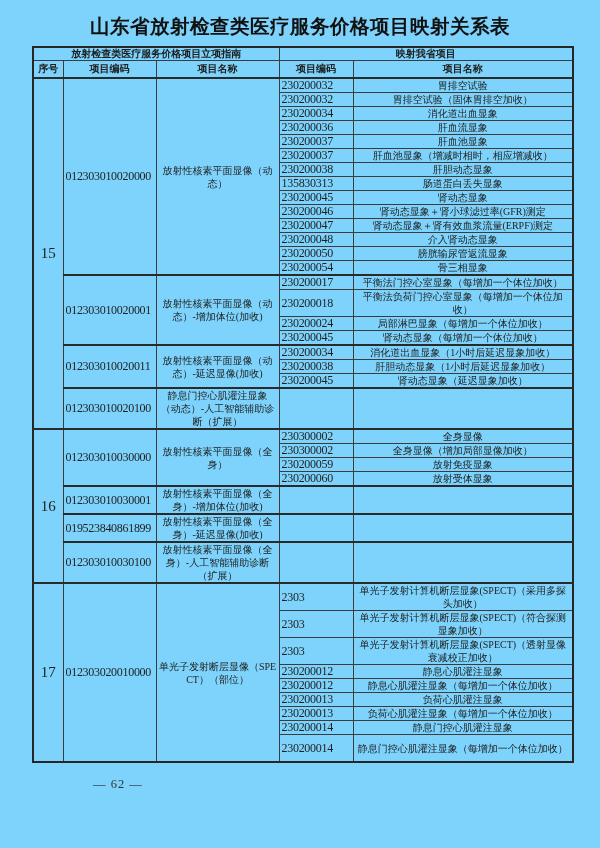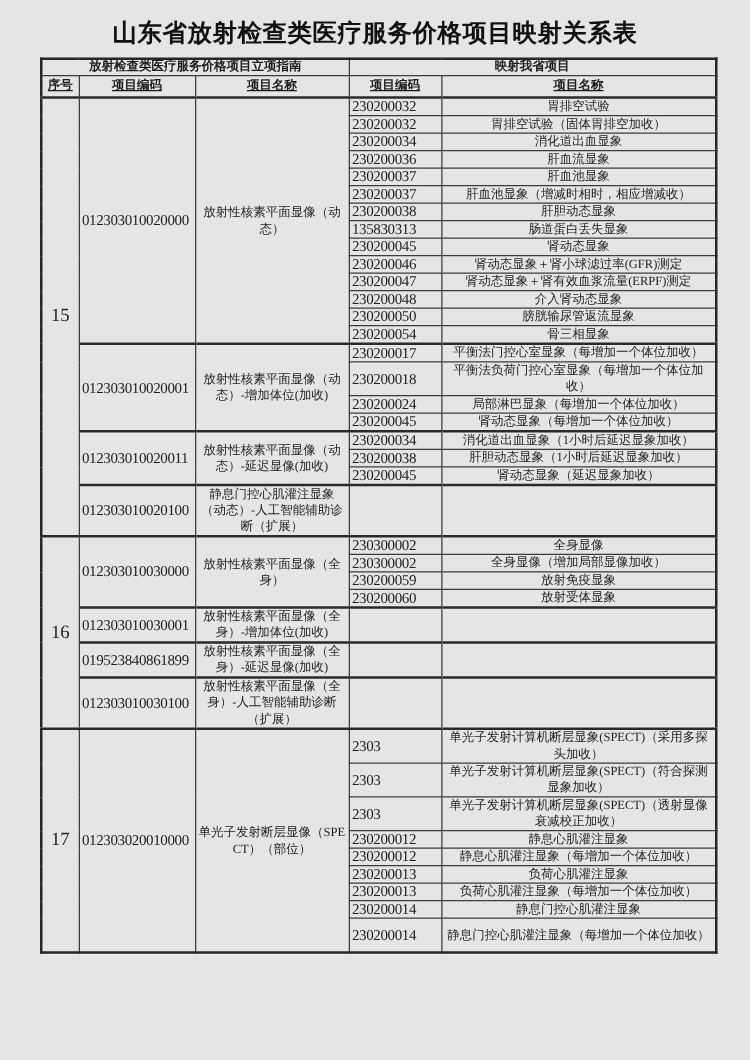--- a/index.html
+++ b/index.html
@@ -1,19 +1,19 @@
 <!DOCTYPE html>
 <html><head>
 <meta charset="utf-8">
 <style>
   html,body{margin:0;padding:0;background:#ffffff;}
   .sheet{
     position:relative;
     width:600px;height:848px;
-    background:#e5e5e5;
+    background:#7dd3fc;
     color:#1e1e1e;
     font-family:"Liberation Serif","DejaVu Serif",serif;
     overflow:hidden;
   }
   .doc-title{
     margin:13px 0 0 0;
     text-align:center;
     font-size:19.5px;
     font-weight:bold;
     letter-spacing:0.5px;
@@ -34,21 +34,21 @@
     vertical-align:middle;
     overflow:hidden;
     word-break:break-all;
   }
   .map-table th{
     font-weight:bold;
     text-align:center;
     padding:0;
   }
   .map-table thead tr.h1 th{height:12px;line-height:12px;}
-  .map-table thead tr.h2 th{height:16px;line-height:16px;text-decoration:underline;}
+  .map-table thead tr.h2 th{height:16px;line-height:16px;}
   .map-table td{height:13px;}
   td.seq{text-align:center;font-size:15px;}
   td.code{font-size:12px;letter-spacing:-0.3px;white-space:nowrap;}
   td.name{text-align:center;}
   tr.g-start td,tr.sg-start td{border-top:2px solid #2a2a2a;}
   tr.tall td{height:26px;}
   .page-num{
     margin:14px 0 0 93px;
     font-size:12.5px;
     color:#333;
@@ -260,14 +260,15 @@
           <td class="code">230200014</td>
           <td class="name">静息门控心肌灌注显象</td>
         </tr>
       <tr class="tall">
           <td class="code">230200014</td>
           <td class="name">静息门控心肌灌注显象（每增加一个体位加收）</td>
         </tr>
     </tbody>
   </table>
 
+  <div class="page-num">— 62 —</div>
 
 </div>
 
 </body></html>

